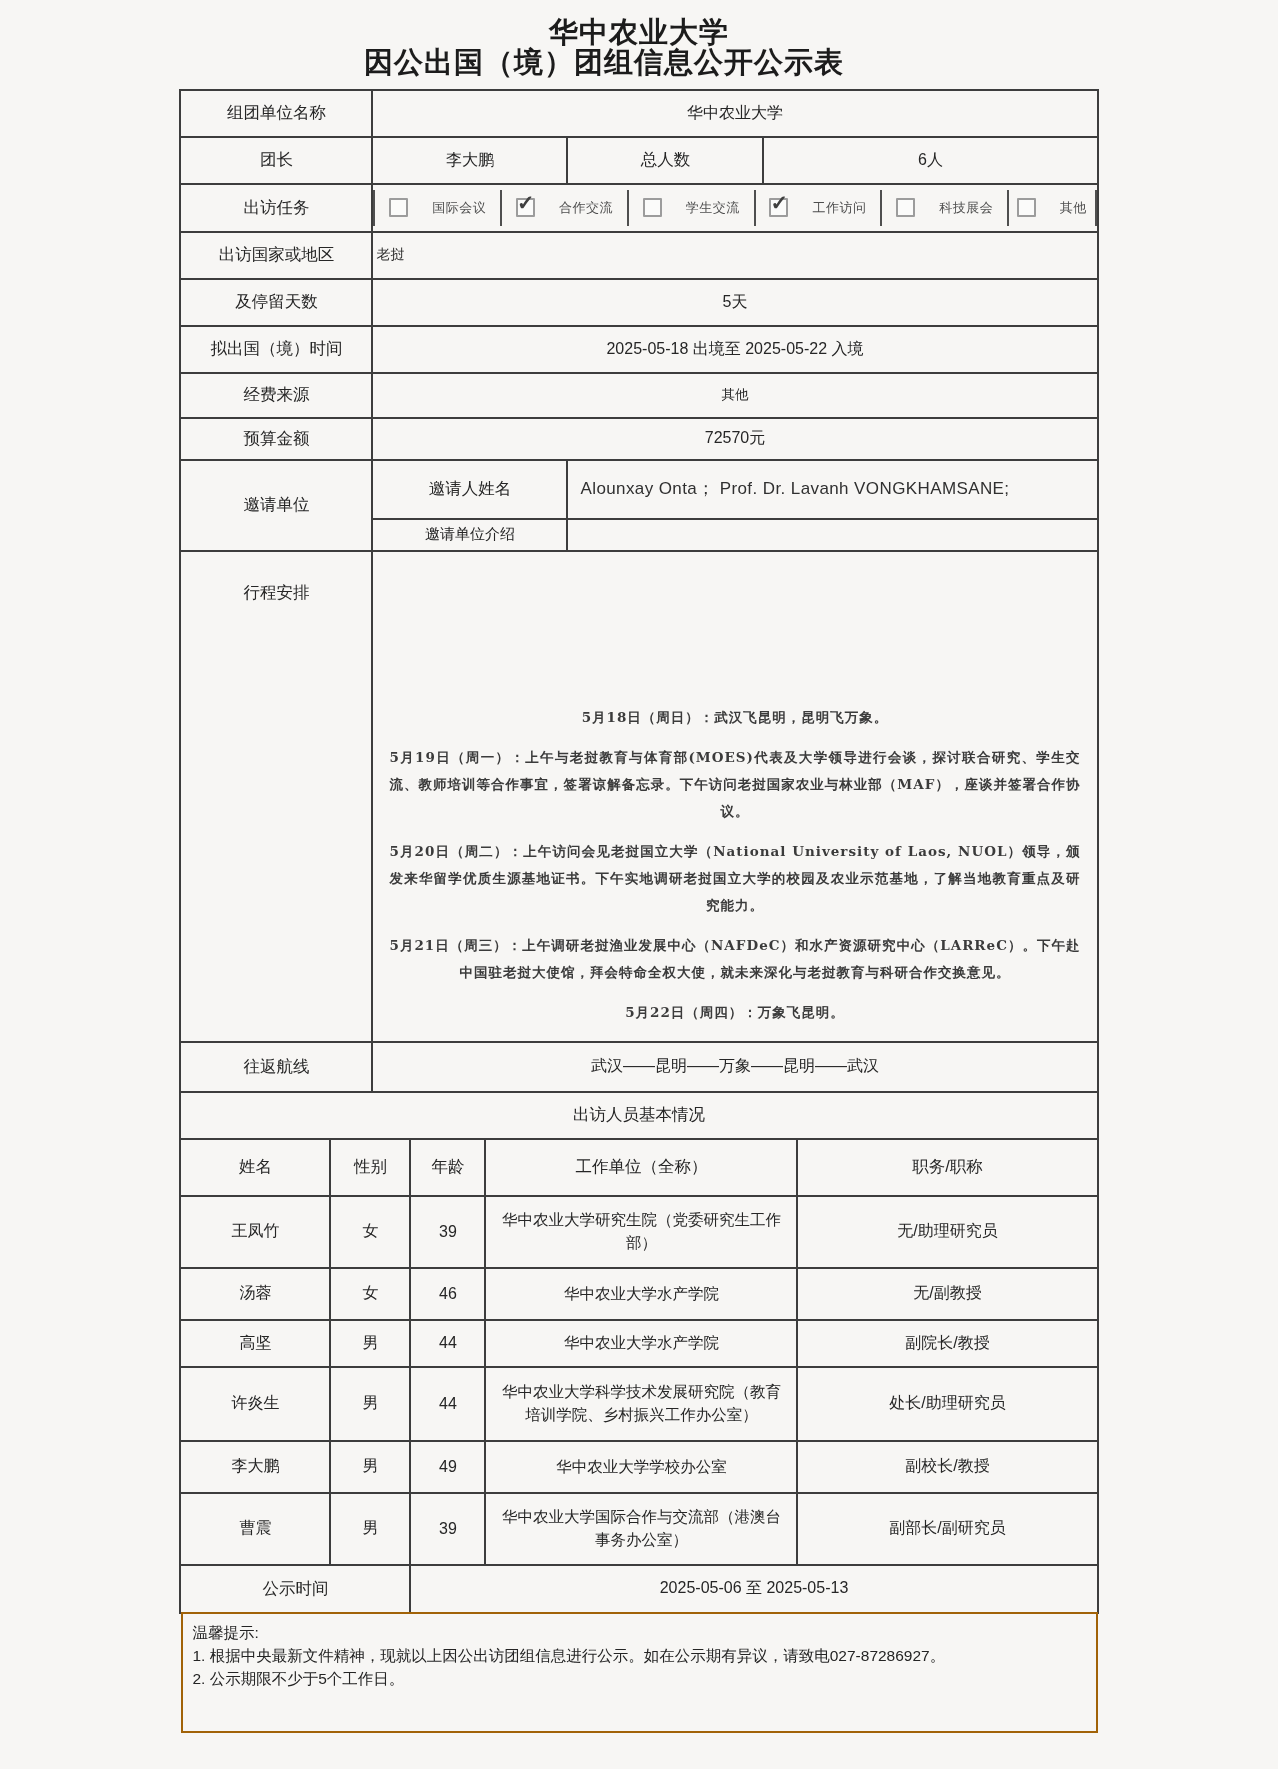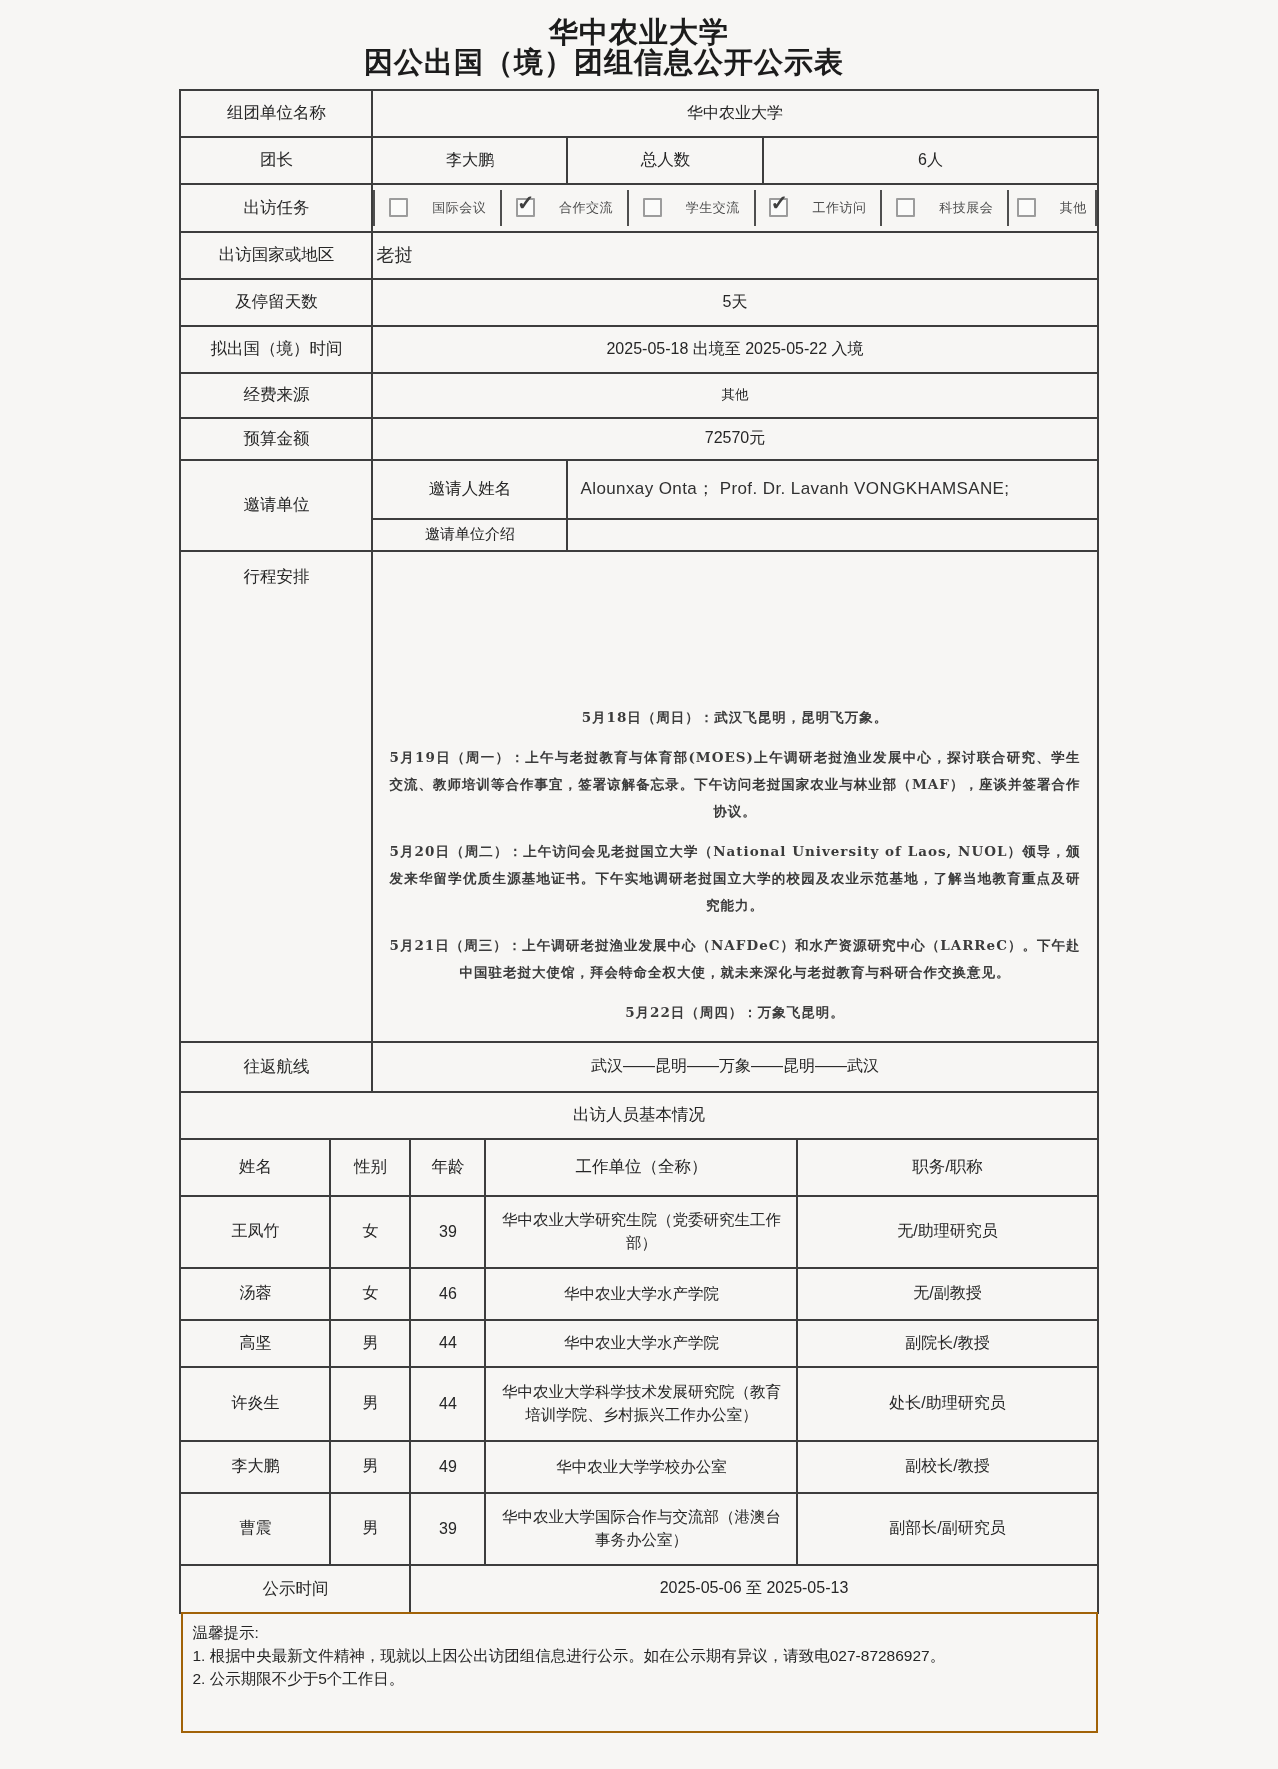--- a/index.html
+++ b/index.html
@@ -47,29 +47,29 @@
   .cbox {
     width:15px; height:15px; flex:none; position:relative;
     border:2px solid #9c9c9c; background:#fbfbfa; border-radius:1px;
   }
   .cbox .tick { display:none; }
   .cbox.checked .tick {
     display:block; position:absolute; left:-1px; top:-9px;
     font-size:21px; font-weight:bold; color:#3f3f3f;
   }
 
-  .country-cell { text-align:left; font-size:18px; padding-left:3px; color:#2c2c2c; }
+  .country-cell { text-align:left; font-size:14px; padding-left:3px; color:#2c2c2c; }
   .small-val { font-size:13.5px; }
 
   .invite-val {
     text-align:left; word-break:break-all; font-size:17px; letter-spacing:0.4px;
     padding:4px 8px; line-height:1.7; max-width:470px; color:#303030;
   }
 
-  .itin-label-cell { vertical-align:top; padding-top:14px; }
+  .itin-label-cell { vertical-align:top; padding-top:30px; }
   .itin-cell { vertical-align:top; height:483px; }
   .itin { padding:150px 12px 0; }
   .itin p {
     margin:0 0 13px; font-family:"DejaVu Serif", serif; font-weight:600;
     font-size:13.5px; line-height:27px; letter-spacing:1px; color:#3b3b3b;
     text-align:justify; text-align-last:center;
   }
 
   .org-cell { font-size:15.5px; line-height:1.45; padding:2px 8px; }
 
@@ -172,21 +172,21 @@
     </tr>
     <tr class="h26">
       <td class="label" style="font-size:15px;">邀请单位介绍</td>
       <td colspan="2"></td>
     </tr>
     <tr>
       <td class="label itin-label-cell">行程安排</td>
       <td colspan="3" class="itin-cell">
         <div class="itin">
           <p>5月18日（周日）：武汉飞昆明，昆明飞万象。</p>
-          <p>5月19日（周一）：上午与老挝教育与体育部(MOES)上午调研老挝渔业发展中心，探讨联合研究、学生交流、教师培训等合作事宜，签署谅解备忘录。下午访问老挝国家农业与林业部（MAF），座谈并签署合作协议。</p>
+          <p>5月19日（周一）：上午与老挝教育与体育部(MOES)代表及大学领导进行会谈，探讨联合研究、学生交流、教师培训等合作事宜，签署谅解备忘录。下午访问老挝国家农业与林业部（MAF），座谈并签署合作协议。</p>
           <p>5月20日（周二）：上午访问会见老挝国立大学（National University of Laos, NUOL）领导，颁发来华留学优质生源基地证书。下午实地调研老挝国立大学的校园及农业示范基地，了解当地教育重点及研究能力。</p>
           <p>5月21日（周三）：上午调研老挝渔业发展中心（NAFDeC）和水产资源研究中心（LARReC）。下午赴中国驻老挝大使馆，拜会特命全权大使，就未来深化与老挝教育与科研合作交换意见。</p>
           <p>5月22日（周四）：万象飞昆明。</p>
         </div>
       </td>
     </tr>
     <tr class="h44">
       <td class="label">往返航线</td>
       <td colspan="3">武汉——昆明——万象——昆明——武汉</td>
     </tr>

